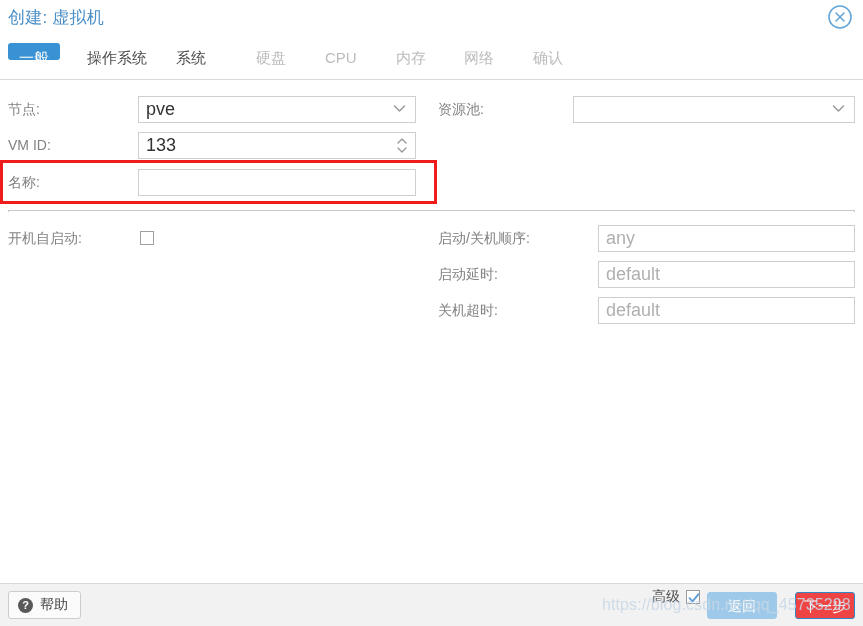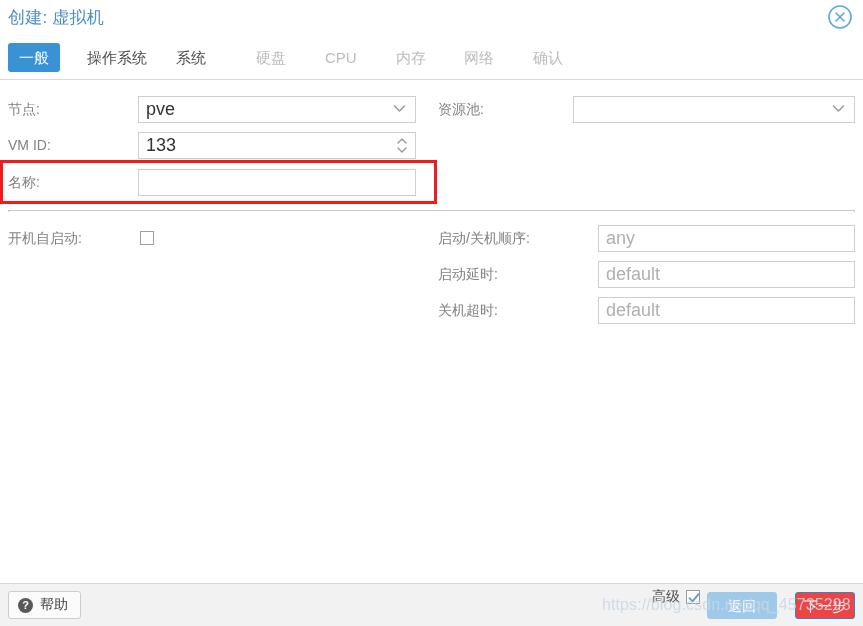--- a/index.html
+++ b/index.html
@@ -45,21 +45,21 @@
   .tabstrip {
     position: absolute;
     left: 0; top: 38px;
     width: 863px; height: 42px;
     background: #ffffff;
     border-bottom: 1px solid #d9d9d9;
   }
   .tab {
     position: absolute;
     top: 5px;
-    height: 29px;
+    height: 17px;
     line-height: 29px;
     padding: 0 11px;
     font-size: 15px;
     color: #4d4d4d;
     white-space: nowrap;
     cursor: pointer;
     border-radius: 3px;
   }
   .tab.active {
     background: #3892d4;

